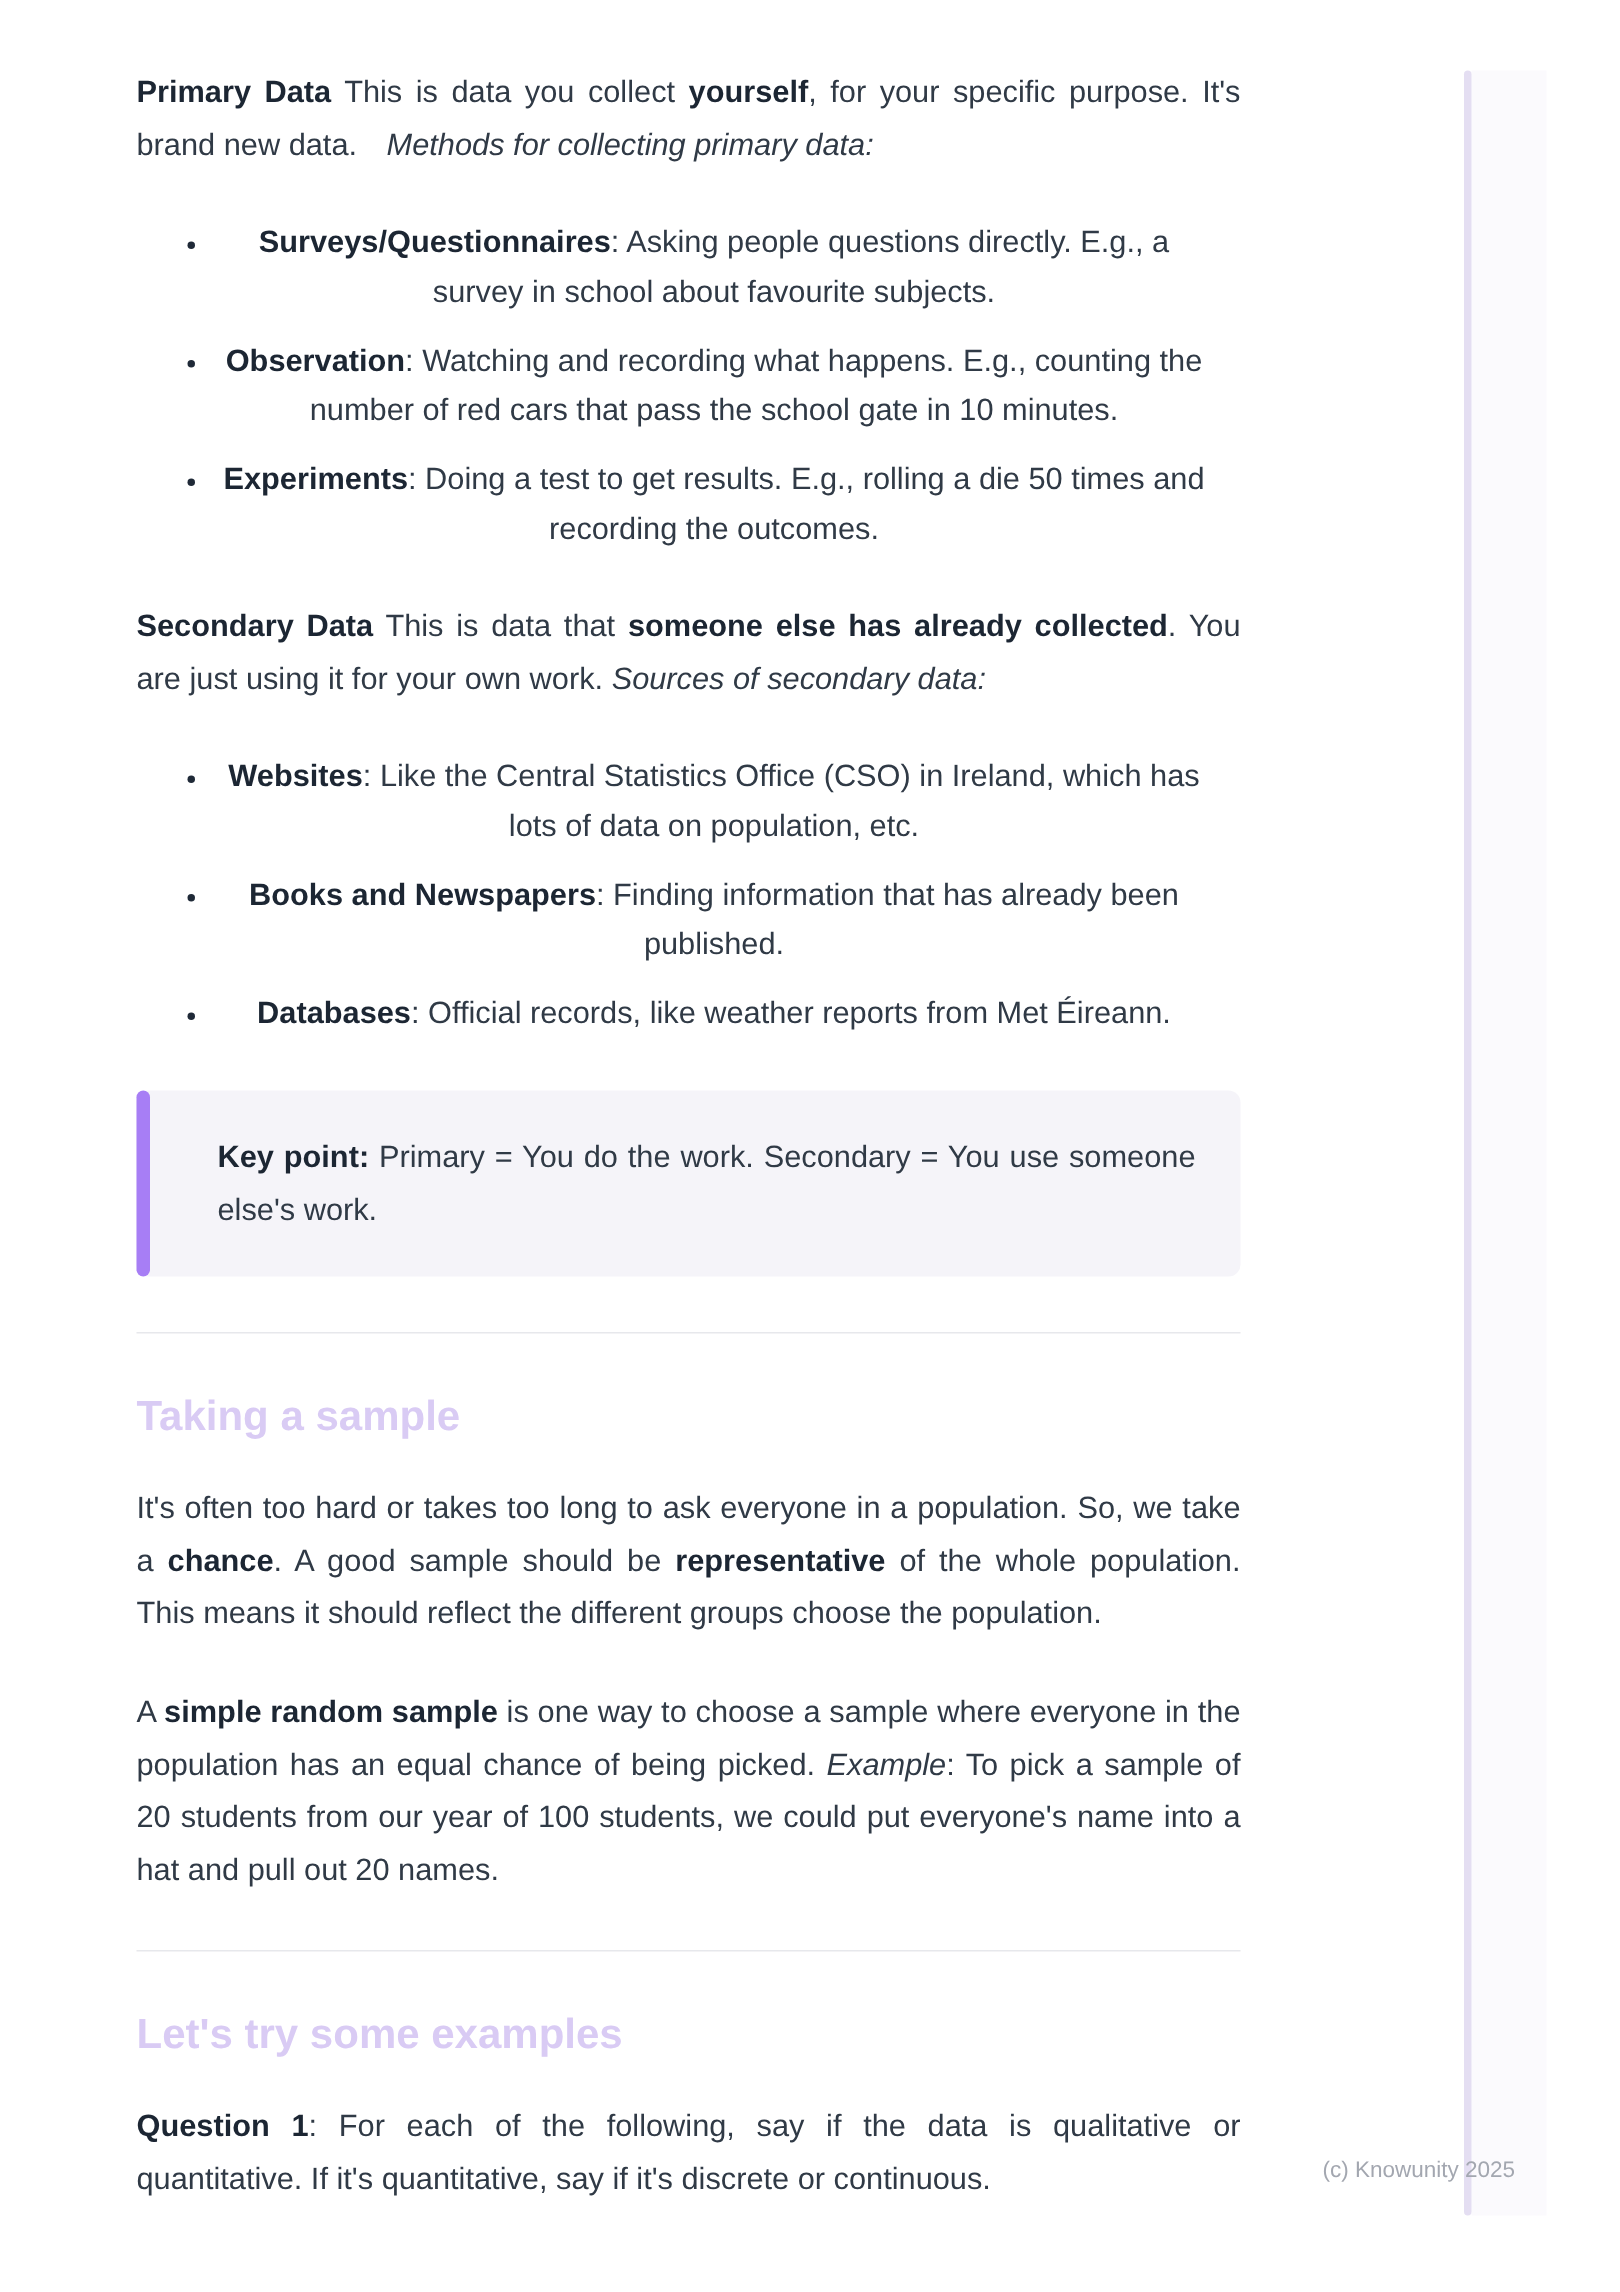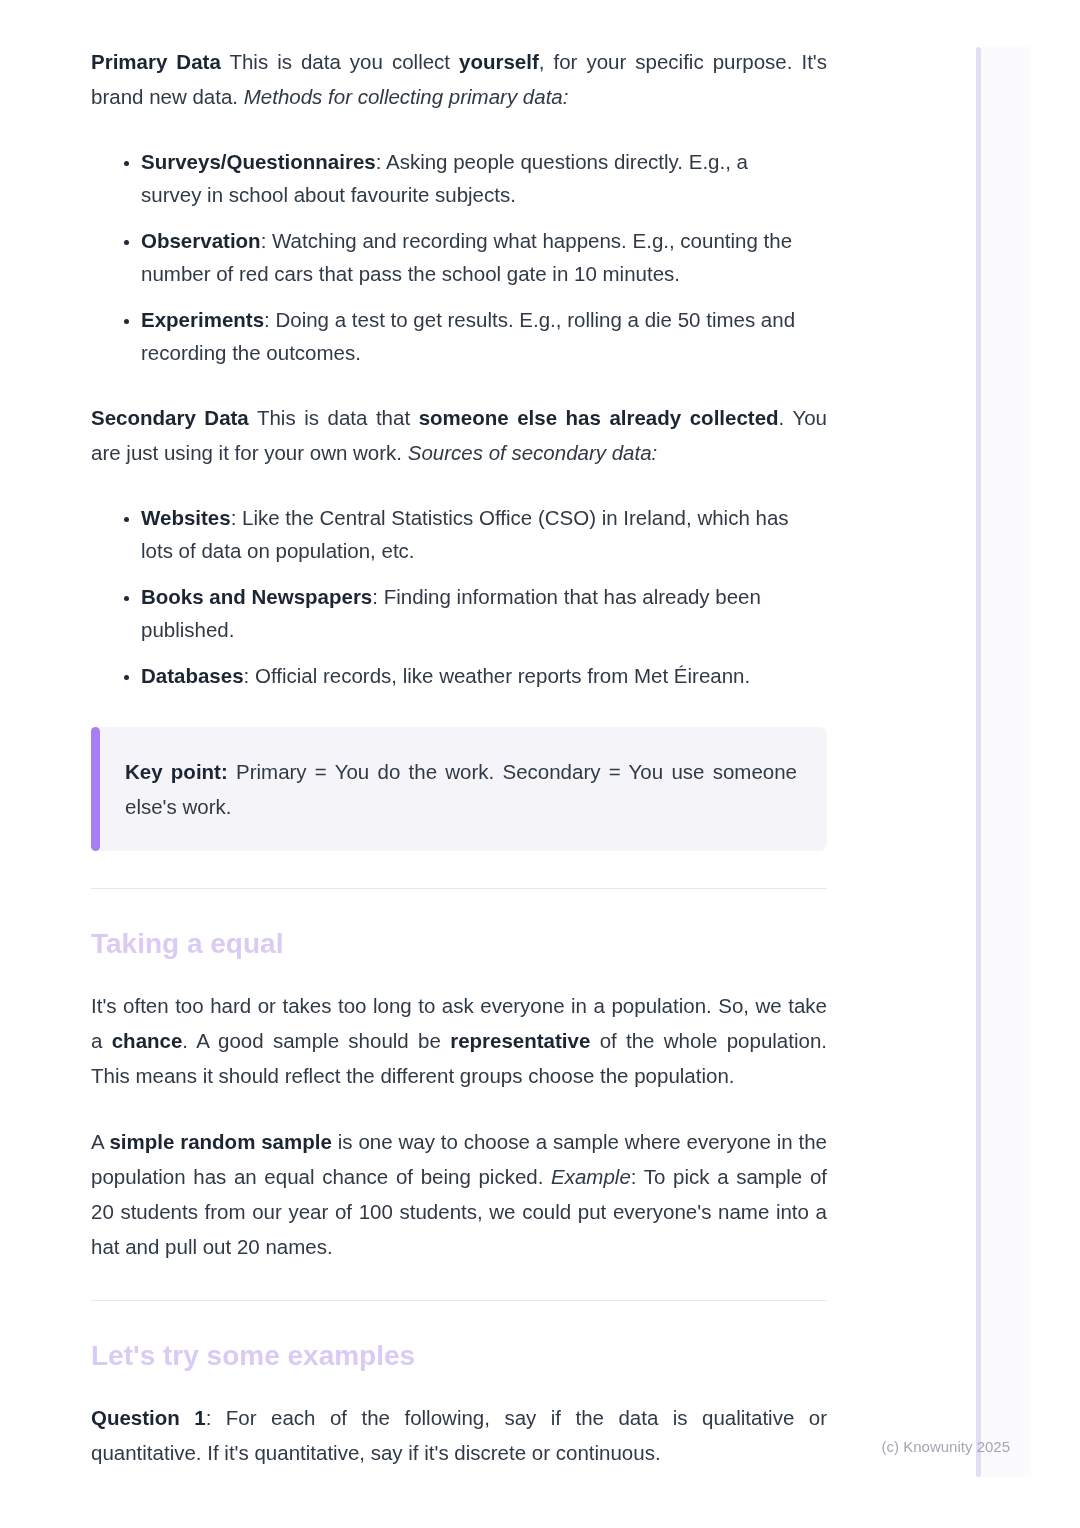--- a/index.html
+++ b/index.html
@@ -20,29 +20,29 @@
     font-family:"Liberation Sans", sans-serif;
     color:var(--body-text);
   }
   .content{
     position:absolute;left:91px;top:44px;width:736px;
     font-size:20.5px;line-height:35px;
   }
   p{margin:0 0 31px;}
   .justify{text-align:justify;}
   b,strong{font-weight:700;color:var(--bold-text);}
-  ul{margin:0 16px 31px;padding:0 0 0 34px;list-style:disc outside;}
+  ul{margin:0 16px 31px;padding:0 0 0 34px;list-style:disc outside;text-align:center;}
   li{margin:0 0 13px;line-height:33px;padding-left:0;}
   li:last-child{margin-bottom:0;}
   li::marker{color:#1f2937;font-size:0.8em;}
   .callout{
     position:relative;margin:35px 0 37px;
     background:var(--callout-bg);
     border-radius:8px;
-    padding:27px 30px 27px 34px;
+    padding:27px 30px 27px 54px;
     text-align:justify;
   }
   .callout p{margin:0;}
   .callout-bar{
     position:absolute;left:0;top:0;bottom:0;width:9px;
     background:var(--accent-bar);border-radius:9px;
   }
   hr{
     border:none;border-top:1px solid var(--divider);
     margin:36px 0 0;
@@ -63,21 +63,21 @@
   .page-edge-panel{
     position:absolute;left:981px;top:47px;width:50px;height:1430px;
     background:var(--page-edge-panel);
   }
 </style>
 </head>
 <body>
 
 <div class="content">
 
-  <p class="justify"><b>Primary Data</b><span> This is data you collect </span><b>yourself</b><span>, for your specific purpose. It's brand new data. </span><span style="font-style: italic;">Methods for collecting primary data:</span></p>
+  <p class="justify"><b>Primary Data</b><span> This is data you collect </span><b>yourself</b><span>, for your specific purpose. It's brand new data. </span><span style="font-style: italic; margin-left: 14px;">Methods for collecting primary data:</span></p>
 
   <ul>
     <li><b>Surveys/Questionnaires</b><span>: Asking people questions directly. E.g., a survey in school about favourite subjects.</span></li>
     <li><b>Observation</b><span>: Watching and recording what happens. E.g., counting the number of red cars that pass the school gate in 10 minutes.</span></li>
     <li><b>Experiments</b><span>: Doing a test to get results. E.g., rolling a die 50 times and recording the outcomes.</span></li>
   </ul>
 
   <p class="justify"><b>Secondary Data</b><span> This is data that </span><b>someone else has already collected</b><span>. You are just using it for your own work. </span><span style="font-style: italic;">Sources of secondary data:</span></p>
 
   <ul>
@@ -86,21 +86,21 @@
     <li><b>Databases</b><span>: Official records, like weather reports from Met Éireann.</span></li>
   </ul>
 
   <div class="callout">
     <div class="callout-bar"></div>
     <p><b>Key point:</b><span> Primary = You do the work. Secondary = You use someone else's work.</span></p>
   </div>
 
   <hr>
 
-  <h2>Taking a equal</h2>
+  <h2>Taking a sample</h2>
 
   <p class="justify"><span>It's often too hard or takes too long to ask everyone in a population. So, we take a </span><b>chance</b><span>. A good sample should be </span><b>representative</b><span> of the whole population. This means it should reflect the different groups choose the population.</span></p>
 
   <p class="justify"><span>A </span><b>simple random sample</b><span> is one way to choose a sample where everyone in the population has an equal chance of being picked. </span><span style="font-style: italic;">Example</span><span>: To pick a sample of 20 students from our year of 100 students, we could put everyone's name into a hat and pull out 20 names.</span></p>
 
   <hr>
 
   <h2>Let's try some examples</h2>
 
   <p class="justify"><b>Question 1</b><span>: For each of the following, say if the data is qualitative or quantitative. If it's quantitative, say if it's discrete or continuous.</span></p>

